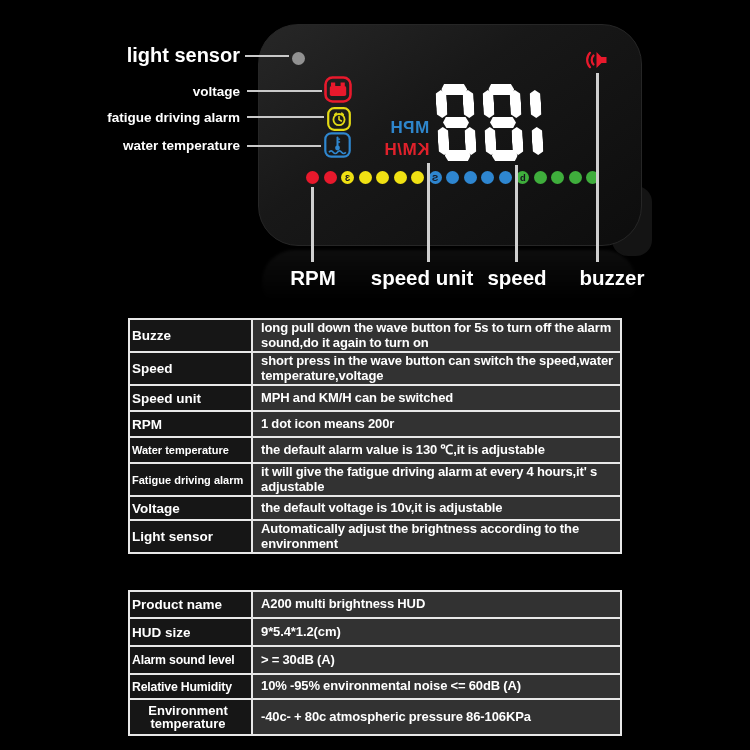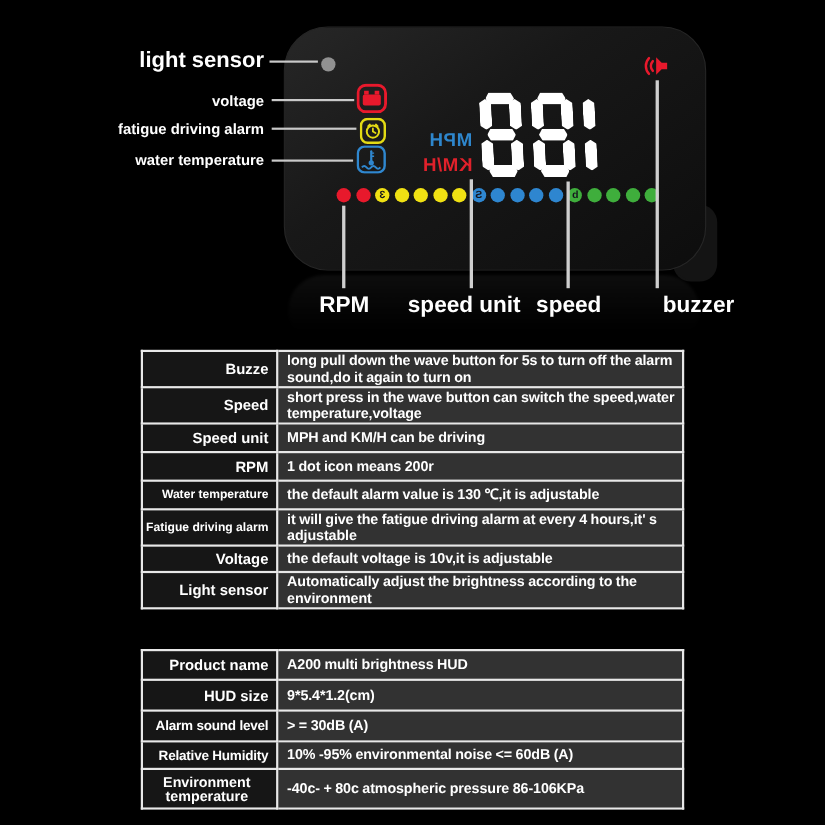--- a/index.html
+++ b/index.html
@@ -55,21 +55,21 @@
          line-height:1;}
 
   .v-line{position:absolute;width:2.5px;background:#cfcfcf;}
 
   .b-label{position:absolute;top:266px;transform:translateX(-50%);font-weight:700;font-size:20.5px;
            white-space:nowrap;}
 
   
   table{position:absolute;left:128px;width:494px;border-collapse:collapse;table-layout:fixed;}
   td{border:2px solid #e8e8e8;overflow:hidden;}
-  td.label{width:112px;background:#161616;text-align:right;padding:0 7px 0 2px;
+  td.label{width:112px;background:#161616;text-align:left;padding:0 7px 0 2px;
            font-weight:700;font-size:13.5px;}
   td.val{background:#323232;padding:1px 6px 1px 8px;font-weight:600;font-size:13px;
          line-height:14.5px;letter-spacing:-.1px;word-spacing:-.3px;}
   td.label.cond{font-size:11px;}
   td.label.tight{font-size:12.3px;letter-spacing:-.2px;white-space:nowrap;}
   td.label.wrap2{font-size:13px;line-height:13.5px;white-space:normal;text-align:center;}
   .fn-table{top:318px;}
   .fn-table tr:nth-child(1){height:30px}.fn-table tr:nth-child(2){height:30px}
   .fn-table tr:nth-child(3){height:26px}.fn-table tr:nth-child(4){height:26px}
   .fn-table tr:nth-child(5){height:26px}.fn-table tr:nth-child(6){height:30px}
@@ -194,35 +194,35 @@
     </div>
 
   <div class="v-line" style="left:311px;top:187px;height:75px"></div>
   <div class="v-line" style="left:427px;top:163px;height:99px"></div>
   <div class="v-line" style="left:515px;top:165px;height:97px"></div>
   <div class="v-line" style="left:596px;top:73px;height:189px"></div>
 
   <div class="b-label" style="left:313px">RPM</div>
   <div class="b-label" style="left:422px">speed unit</div>
   <div class="b-label" style="left:517px">speed</div>
-  <div class="b-label" style="left:635px">buzzer</div>
+  <div class="b-label" style="left:612px">buzzer</div>
 
   <table class="fn-table">
     <tbody>
         <tr>
       <td class="label">Buzze</td>
       <td class="val">long pull down the wave button for 5s to turn off the alarm sound,do it again to turn on</td>
     </tr>
     <tr>
       <td class="label">Speed</td>
       <td class="val">short press in the wave button can switch the speed,water temperature,voltage</td>
     </tr>
     <tr>
       <td class="label">Speed unit</td>
-      <td class="val">MPH and KM/H can be driving</td>
+      <td class="val">MPH and KM/H can be switched</td>
     </tr>
     <tr>
       <td class="label">RPM</td>
       <td class="val">1 dot icon means 200r</td>
     </tr>
     <tr>
       <td class="label cond">Water temperature</td>
       <td class="val">the default alarm value is 130 ℃,it is adjustable</td>
     </tr>
     <tr>

